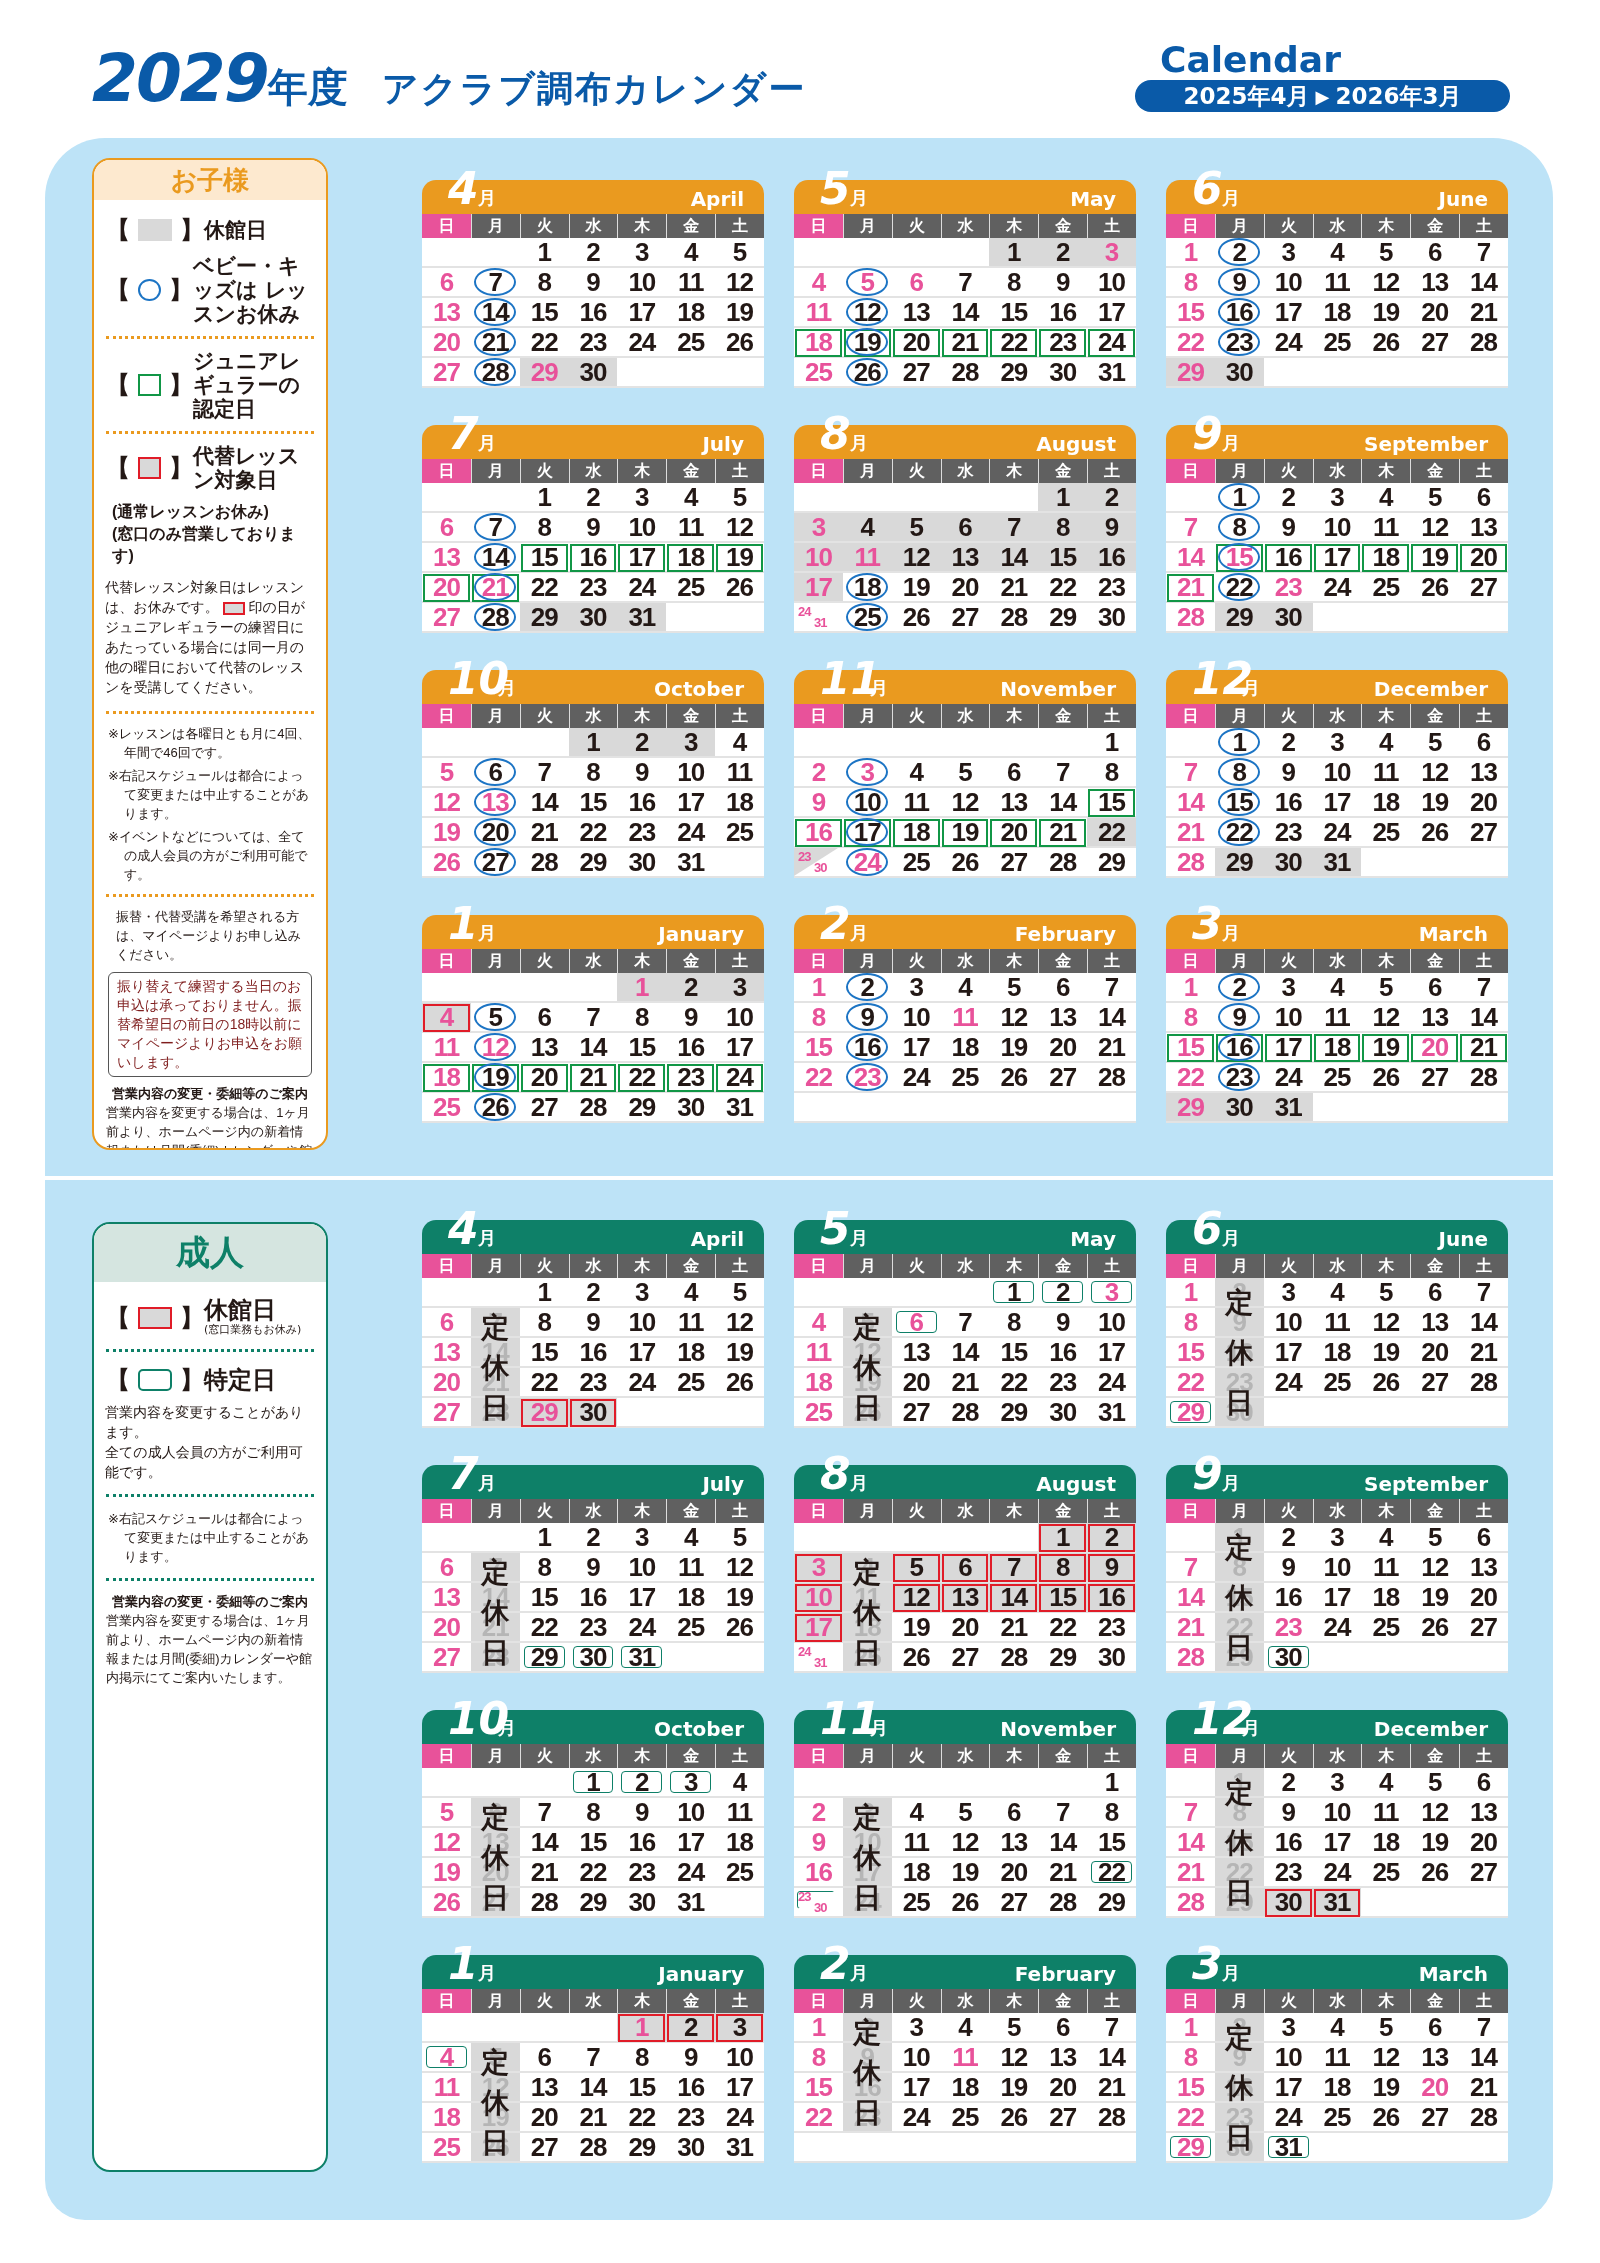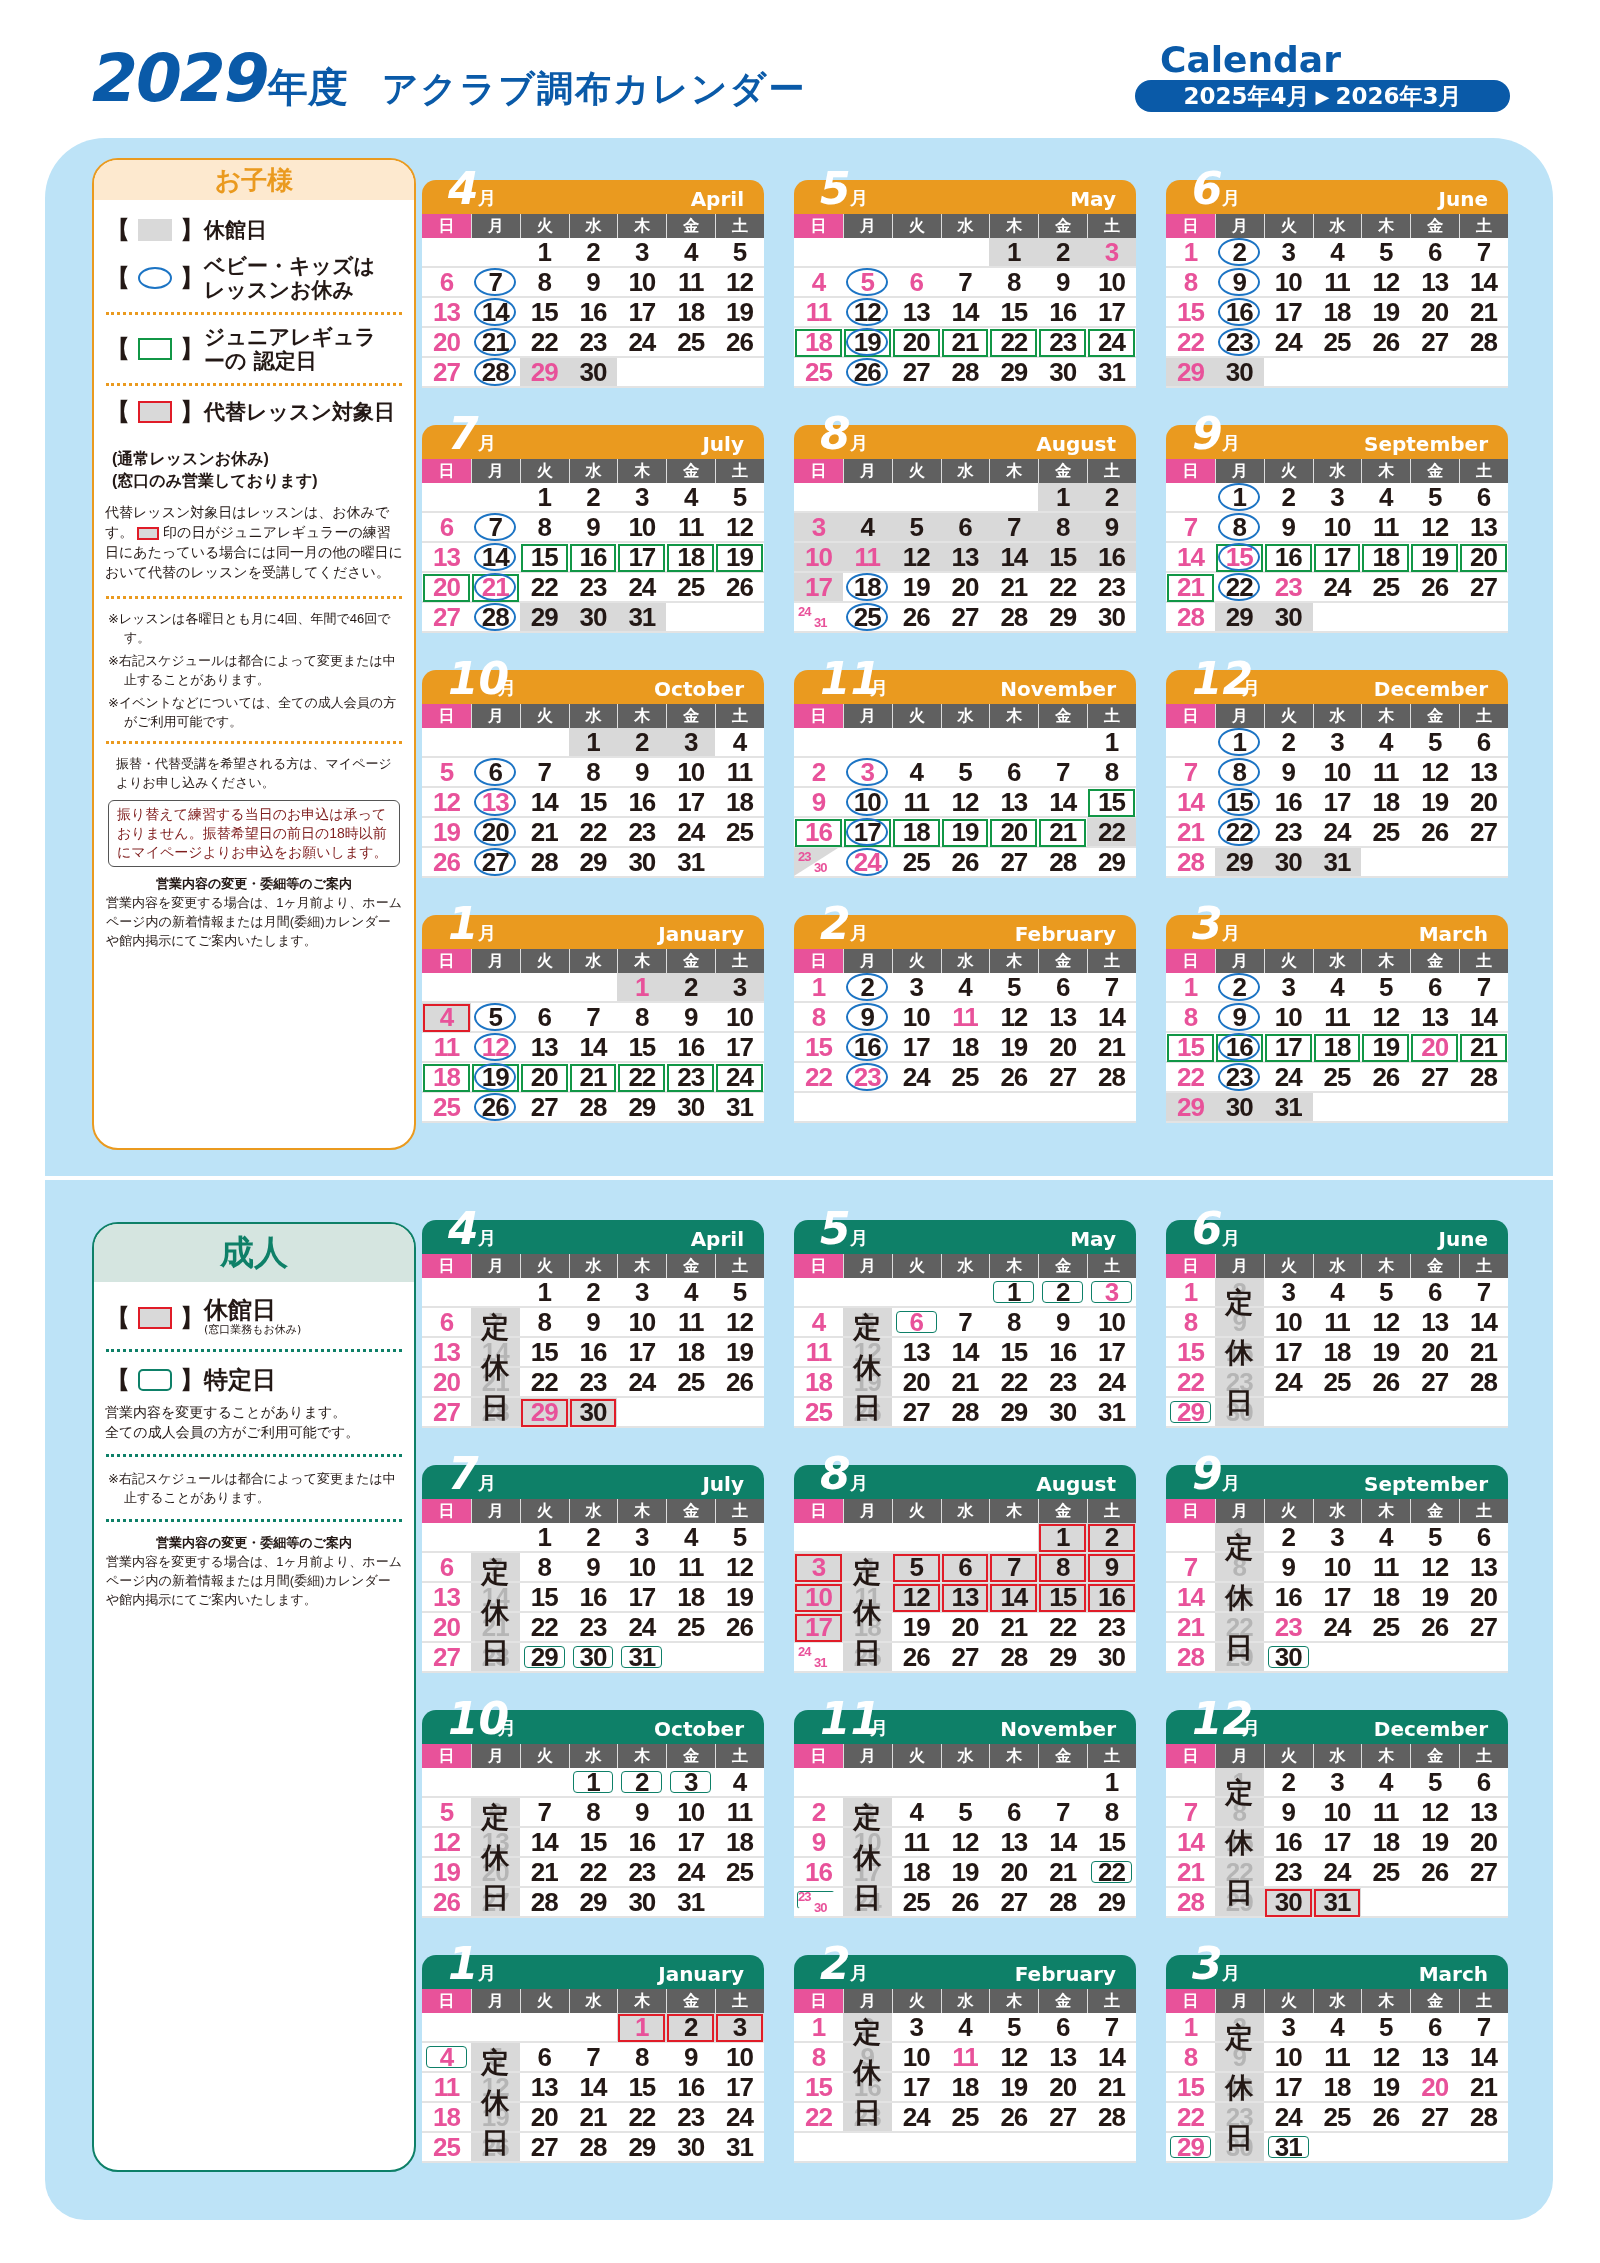--- a/index.html
+++ b/index.html
@@ -9,21 +9,21 @@
   .title .nendo{font-size:40px;margin-right:34px;}
   .title .name{font-size:36px;letter-spacing:2px;}
   .cal-label{position:absolute;left:1160px;top:40px;color:#0a5aa8;font-weight:bold;font-size:36px;font-family:"DejaVu Sans",sans-serif;line-height:40px;}
   .range-pill{position:absolute;left:1135px;top:80px;width:375px;height:32px;border-radius:16px;background:#0a5aa8;color:#fff;font-weight:bold;font-size:23px;font-family:"DejaVu Sans",sans-serif;display:flex;align-items:center;justify-content:center;gap:6px;}
   .range-pill .arrow{font-size:18px;}
   .bg{position:absolute;left:45px;width:1508px;background:#bde3f7;}
   .bg.top{top:138px;height:1038px;border-radius:60px 60px 0 0;}
   .bg.bottom{top:1180px;height:1040px;border-radius:0 0 40px 40px;}
   .divider{position:absolute;left:45px;top:1176px;width:1508px;height:4px;background:#fff;}
 
-  .panel{position:absolute;left:92px;width:324px;background:#fff;border-radius:26px;box-sizing:border-box;overflow:hidden;}
+  .panel{position:absolute;left:92px;width:236px;background:#fff;border-radius:18px;box-sizing:border-box;overflow:hidden;}
   .panel.kids{top:158px;height:992px;border:2px solid #ea9a1f;}
   .panel.adult{top:1222px;height:950px;border:2px solid #0e8068;}
   .panel-head{height:40px;display:flex;align-items:center;justify-content:center;font-weight:bold;font-size:26px;font-family:"DejaVu Sans",sans-serif;}
   .kids .panel-head{background:#fde9cf;color:#ea9a1f;}
   .adult .panel-head{background:#d5e5e0;color:#0e8068;height:58px;font-size:34px;}
   .legend-row{display:flex;align-items:center;padding:0 12px;font-weight:bold;color:#231815;font-family:"DejaVu Sans",sans-serif;}
   .bracket{font-size:24px;font-weight:bold;}
   .swatch{display:inline-block;width:34px;height:22px;margin:0 8px;box-sizing:border-box;}
   .sw-gray{background:#d9d9d9;}
   .sw-circle{border:2px solid #1c74c4;border-radius:50%;background:#fff;}
@@ -108,21 +108,21 @@
     <span class="bracket">】</span>
     <span class="legend-text" style="width:190px">ジュニアレギュラーの 認定日</span>
   </div>
   <div class="dots-o"></div>
   <div class="legend-row">
     <span class="bracket">【</span>
     <span class="swatch sw-red"></span>
     <span class="bracket">】</span>
     <span class="legend-text">代替レッスン対象日</span>
   </div>
-  <div class="medium" style="margin-top:20px">(通常レッスンお休み)</div>
+  <div class="medium" style="margin-top:9px">(通常レッスンお休み)</div>
   <div class="medium">(窓口のみ営業しております)</div>
   <div class="small" style="margin-top:10px">
     <span>代替レッスン対象日はレッスンは、お休みです。</span>
     <span class="inline-red"></span>
     <span>印の日がジュニアレギュラーの練習日にあたっている場合には同一月の他の曜日において代替のレッスンを受講してください。</span>
   </div>
   <div class="dots-o" style="margin-top:14px"></div>
   <div class="note">※レッスンは各曜日とも月に4回、年間で46回です。</div>
   <div class="note">※右記スケジュールは都合によって変更または中止することがあります。</div>
   <div class="note">※イベントなどについては、全ての成人会員の方がご利用可能です。</div>

